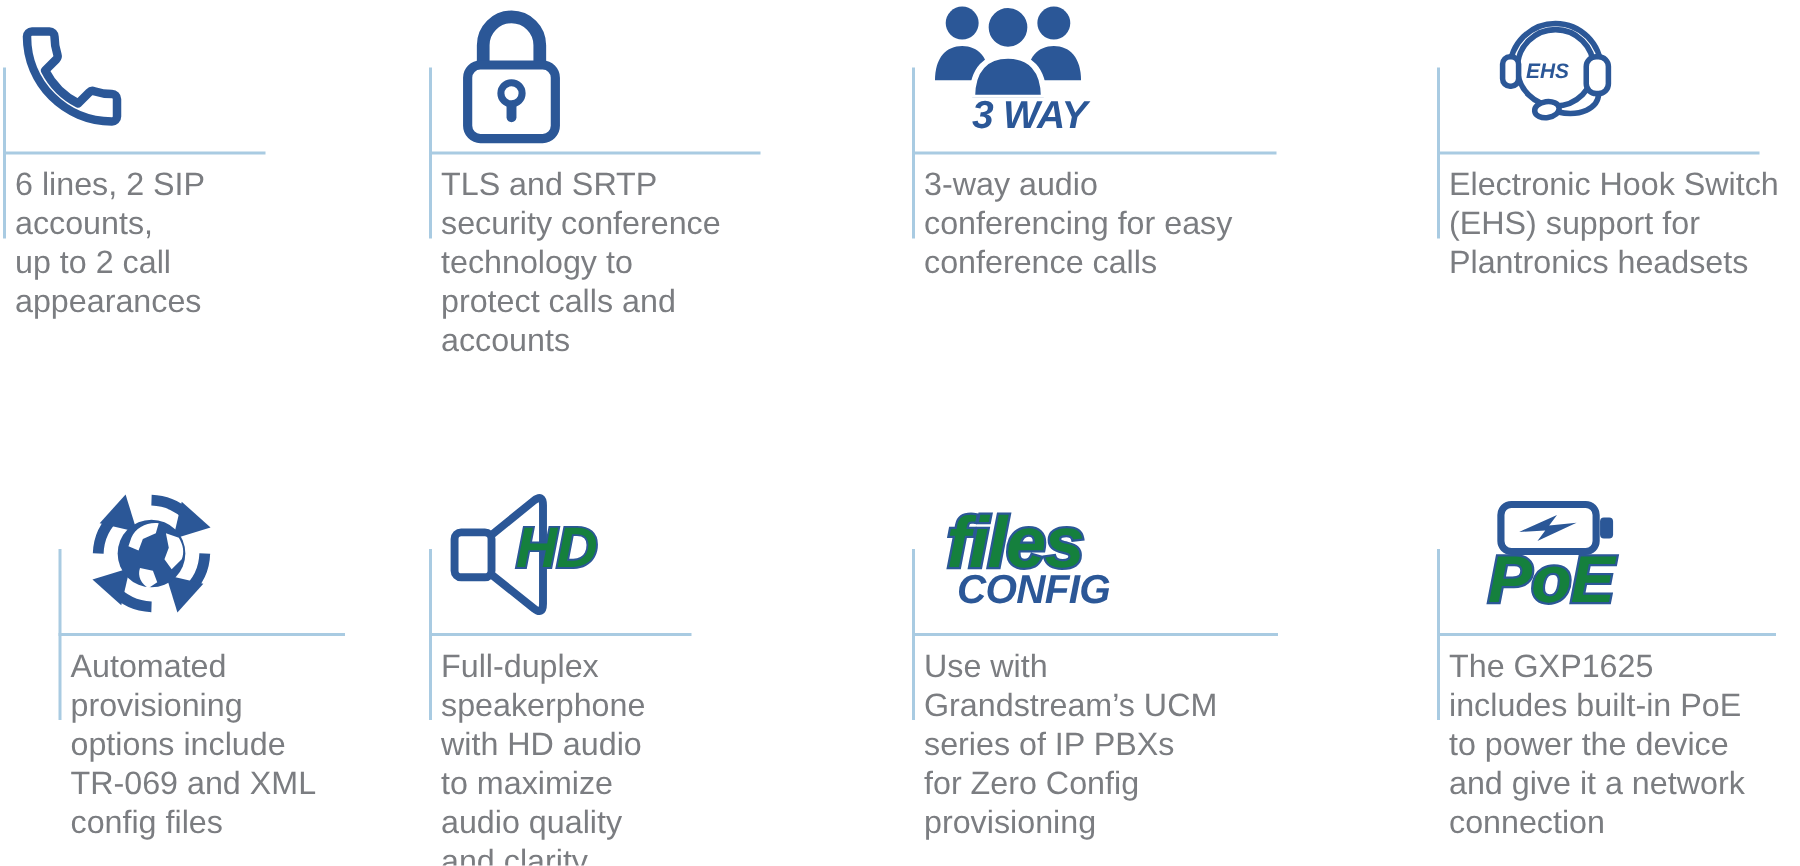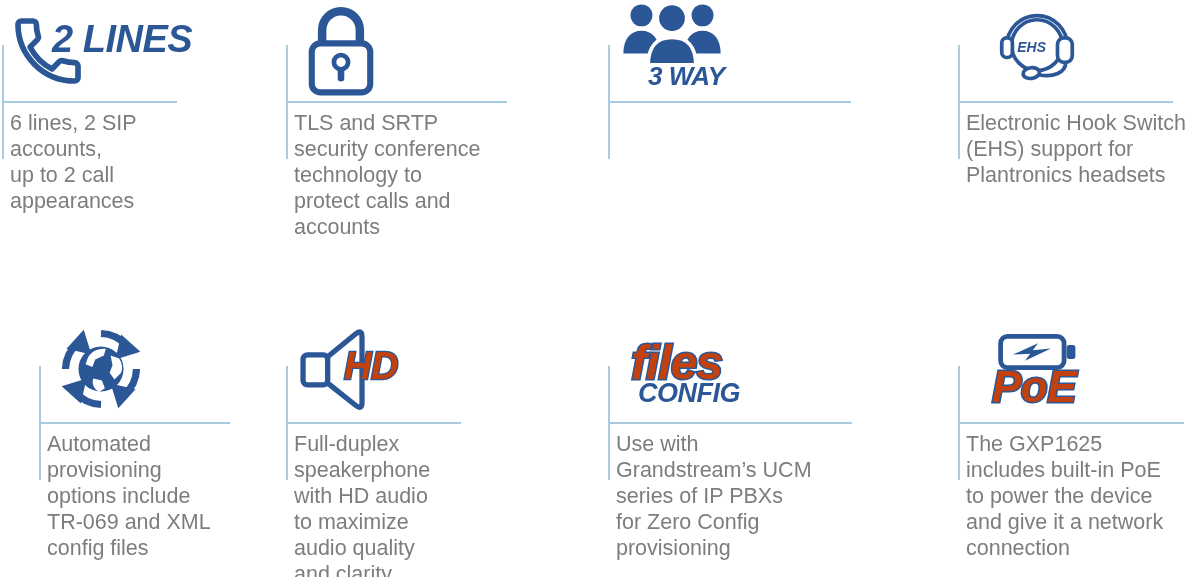--- a/index.html
+++ b/index.html
@@ -18,36 +18,35 @@
     font-size:21.5px;line-height:26px;color:var(--text_gray);
     white-space:pre-line;letter-spacing:0;
   }
   .icon{position:absolute;color:var(--icon_blue);}
   .badge{
     position:absolute;color:var(--icon_blue);
     font-weight:bold;font-style:italic;line-height:1;letter-spacing:-0.5px;
     white-space:nowrap;
   }
   .outline-text{
-    color:#c2410c;
+    color:#15803d;
     -webkit-text-stroke:3px var(--icon_blue);
     paint-order:stroke fill;
   }
   svg text{font-family:"Liberation Sans","DejaVu Sans",sans-serif;}
 </style>
 </head>
 <body>
 
 <div class="canvas">
 
   <div class="feature" style="left:2px;top:0;">
     <svg class="icon" style="left:6px;top:10px;" width="80" height="82" viewBox="0 0 24 24">
       <path d="M6.62 10.79c1.44 2.83 3.76 5.14 6.59 6.59l2.2-2.2c.27-.27.67-.36 1.02-.24 1.12.37 2.33.57 3.57.57.55 0 1 .45 1 1V20c0 .55-.45 1-1 1-9.39 0-17-7.61-17-17 0-.55.45-1 1-1h3.5c.55 0 1 .45 1 1 0 1.25.2 2.45.57 3.57.11.35.03.74-.24 1.02l-2.21 2.2z" fill="none" stroke="currentColor" stroke-width="1.7" stroke-linejoin="round"></path>
     </svg>
-    <span class="badge" style="left:50px;top:20px;font-size:38px;">2 LINES</span>
     <div class="vline"></div>
     <div class="hline" style="width:175px;"></div>
     <div class="desc">6 lines, 2 SIP
 accounts,
 up to 2 call
 appearances</div>
   </div>
 
   <div class="feature" style="left:286px;top:0;">
     <svg class="icon" style="left:22px;top:1px;" width="66" height="96" viewBox="0 0 70 100">
@@ -72,20 +71,23 @@
         <path d="M1 54 C1 38 9 30 20 30 C31 30 39 38 39 54 Z"></path>
         <circle cx="84" cy="14" r="11.5"></circle>
         <path d="M65 54 C65 38 73 30 84 30 C95 30 103 38 103 54 Z"></path>
         <circle cx="52" cy="17" r="15.5" stroke="#fff" stroke-width="4"></circle>
         <path d="M27 66 C27 46 37 37 52 37 C67 37 77 46 77 66 Z" stroke="#fff" stroke-width="4"></path>
       </g>
     </svg>
     <span class="badge" style="left:28px;top:63px;font-size:26px;margin-left:12px;">3 WAY</span>
     <div class="vline"></div>
     <div class="hline" style="width:243px;"></div>
+    <div class="desc">3-way audio
+conferencing for easy
+conference calls</div>
   </div>
 
   <div class="feature" style="left:958px;top:0;">
     <svg class="icon" style="left:38px;top:4px;" width="82" height="84" viewBox="0 0 100 96">
       <circle cx="50" cy="47" r="31" fill="none" stroke="currentColor" stroke-width="4.5"></circle>
       <path d="M13 48 a37 37 0 0 1 74 0" fill="none" stroke="currentColor" stroke-width="4.5"></path>
       <rect x="7" y="38" width="13" height="24" rx="6" fill="#fff" stroke="currentColor" stroke-width="4.5"></rect>
       <rect x="75" y="38" width="18" height="30" rx="8" fill="#fff" stroke="currentColor" stroke-width="4.5"></rect>
       <path d="M85 68 C85 80 70 87 52 83" fill="none" stroke="currentColor" stroke-width="4.5"></path>
       <ellipse cx="43" cy="81" rx="10" ry="6.5" fill="#fff" stroke="currentColor" stroke-width="4.5" transform="rotate(-8 43 81)"></ellipse>

